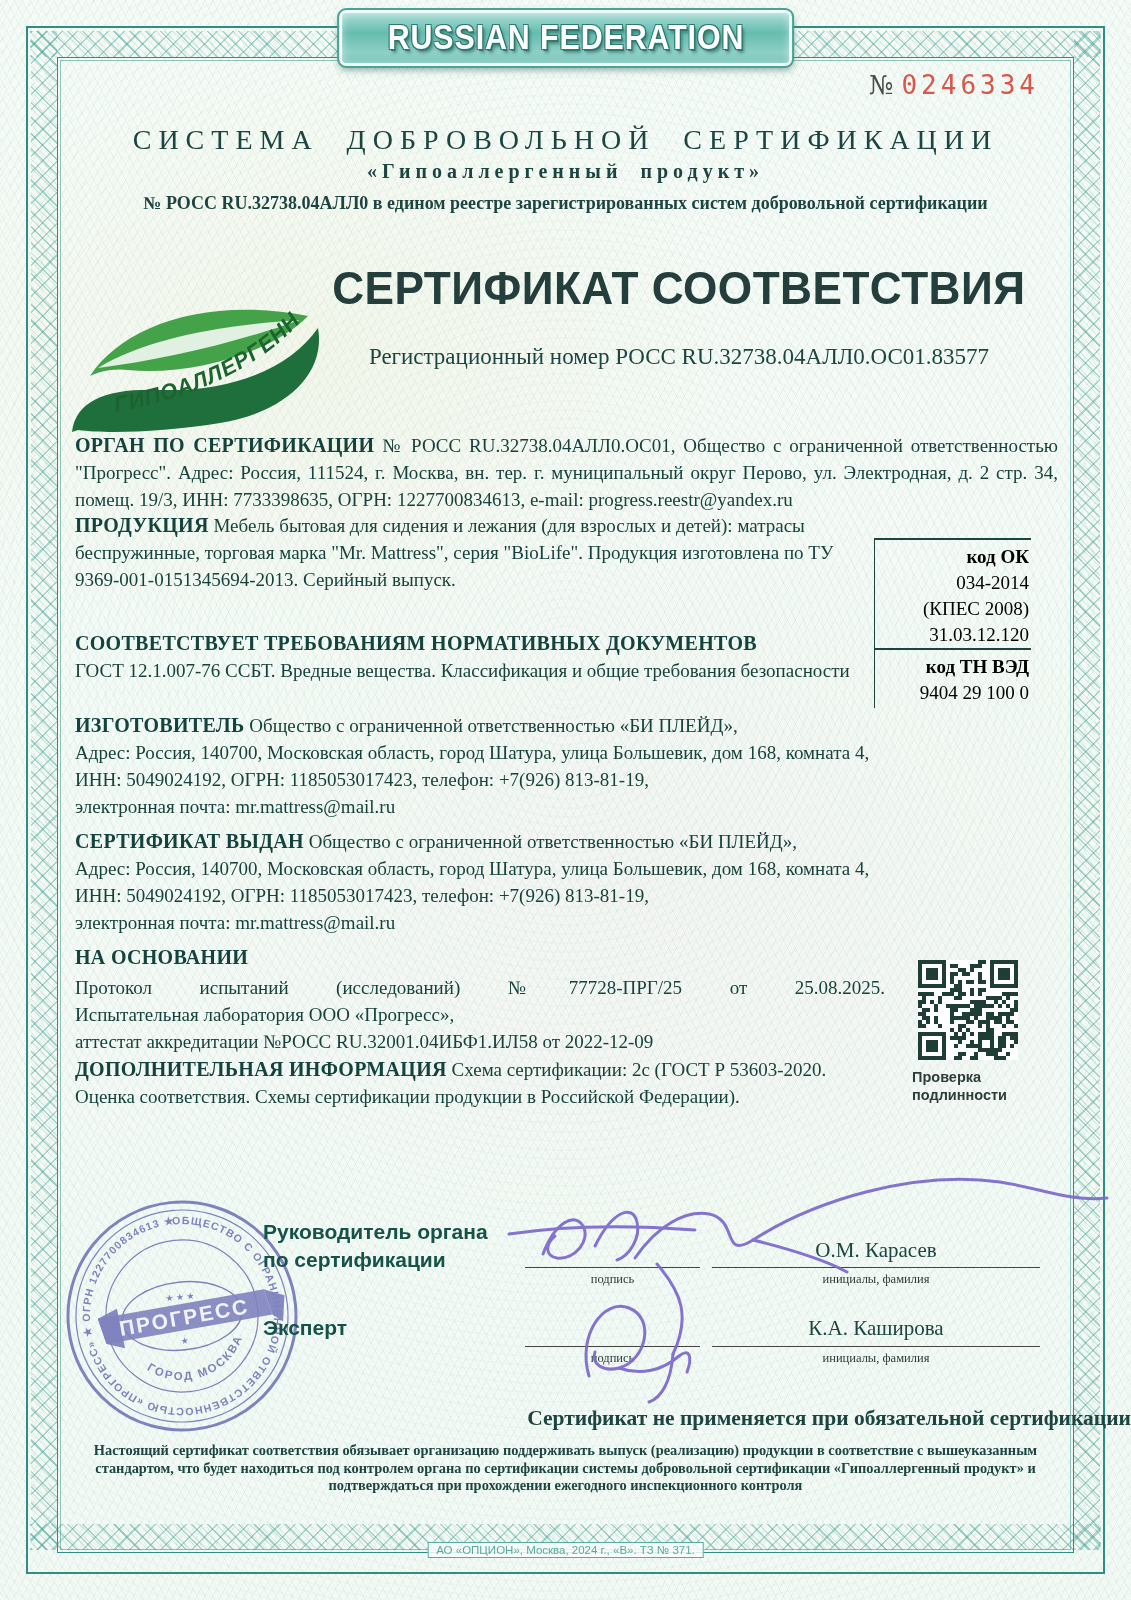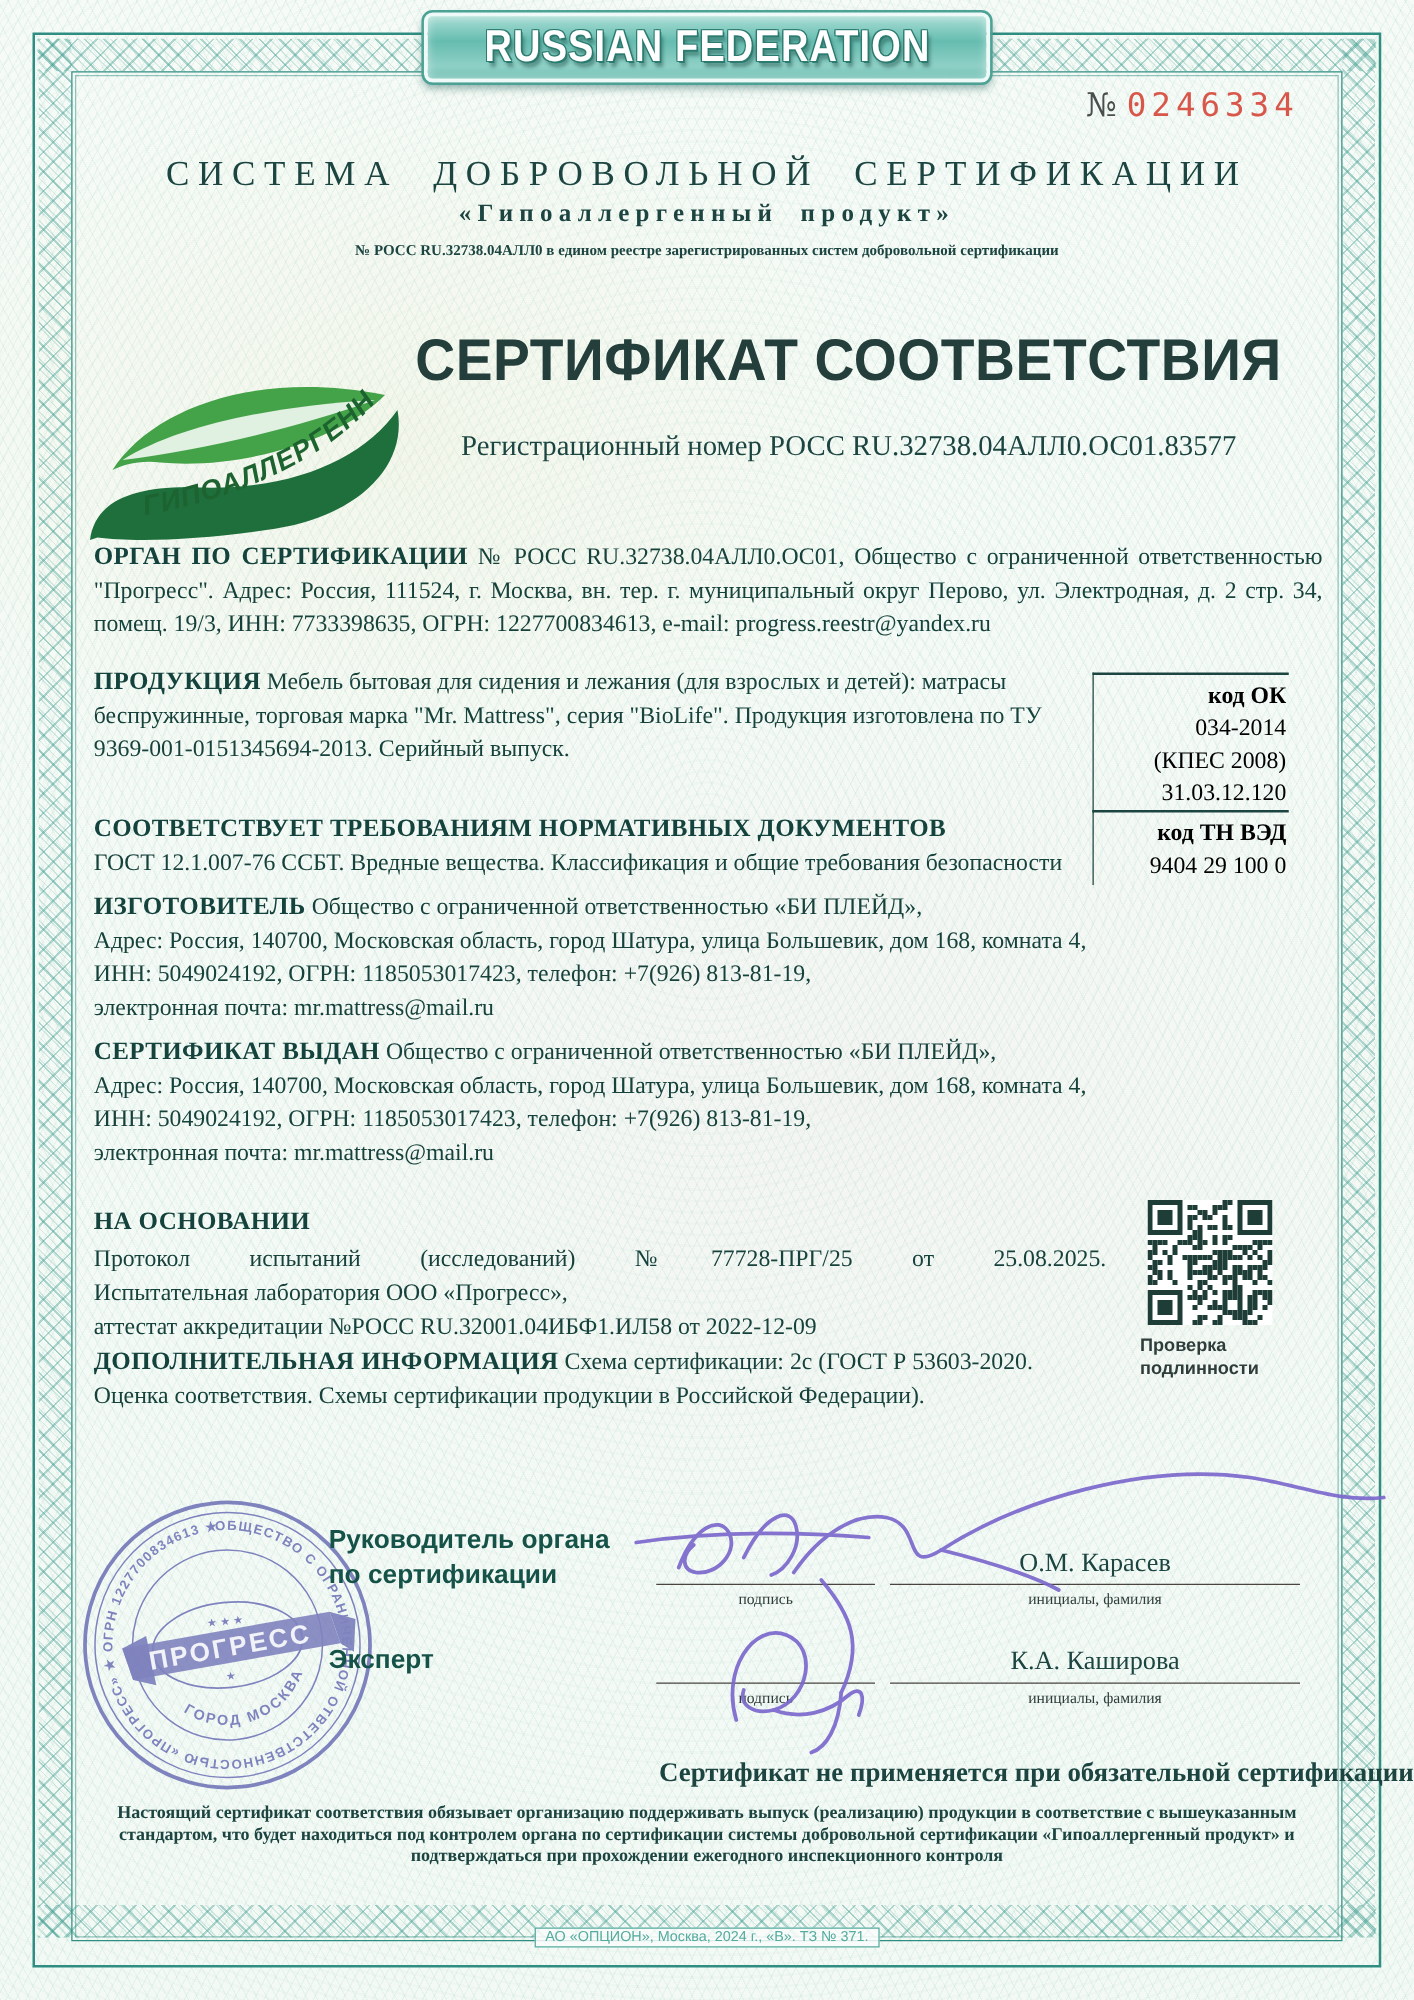--- a/index.html
+++ b/index.html
@@ -43,35 +43,35 @@
   
   .serial{position:absolute;top:70px;right:92px;font-size:26px;white-space:nowrap;}
   .serial .pfx{color:#4a4f4d;font-family:"DejaVu Serif",serif;}
   .serial .num{color:#d8564a;font-family:"DejaVu Sans Mono",monospace;letter-spacing:4px;margin-left:8px;}
   
   .sys-title{position:absolute;top:124px;left:0;right:0;text-align:center;
     font-size:28px;letter-spacing:7px;word-spacing:14px;color:#1c4440;font-weight:500;white-space:nowrap;}
   .sys-sub{position:absolute;top:160px;left:0;right:0;text-align:center;
     font-size:20px;letter-spacing:5px;word-spacing:8px;color:#1c4440;font-weight:600;white-space:nowrap;}
   .registry-line{position:absolute;top:193px;left:0;right:0;text-align:center;
-    font-size:12px;font-weight:700;color:#1c4440;white-space:nowrap;}
+    font-size:18px;font-weight:700;color:#1c4440;white-space:nowrap;}
   
   .logo{position:absolute;left:68px;top:280px;width:265px;height:165px;}
   
   .cert-title{position:absolute;left:295px;right:68px;top:260px;text-align:center;
     font-family:"Liberation Sans",sans-serif;font-weight:800;font-size:47px;color:#233e3b;}
   .cert-title>span{display:inline-block;transform:scaleX(.94);white-space:nowrap;letter-spacing:.5px;}
   .reg-number{position:absolute;left:295px;right:68px;top:344px;text-align:center;
     font-size:23px;color:#1c4440;font-weight:500;white-space:nowrap;}
   .validity{position:absolute;left:282px;top:396px;font-size:21.5px;font-weight:700;color:#1c4440;white-space:nowrap;}
   
   .sec{position:absolute;left:75px;right:73px;margin:0;font-size:19px;line-height:27px;color:#17423c;}
   .sec strong{font-size:20px;letter-spacing:.3px;color:#14423c;}
   .sec .blk{display:block;}
-  .narrow{right:auto;width:800px;margin-top:20px;}
+  .narrow{right:auto;width:800px;}
   .just{text-align:justify;}
   .spread{text-align:justify;text-align-last:justify;}
   
   .code-box{position:absolute;left:874px;width:152px;border-top:2px solid #1c4440;border-left:1.5px solid #1c4440;
     text-align:right;padding:4px 2px 2px;font-size:19px;line-height:26px;color:#000000;}
   .code-box strong{font-size:19px;}
   
   .qr-wrap{position:absolute;left:912px;top:960px;width:112px;text-align:left;}
   .qr-wrap svg{background:#fff;display:block;margin:0 auto;}
   .qr-caption{margin-top:8px;font-family:"Liberation Sans",sans-serif;font-weight:700;

